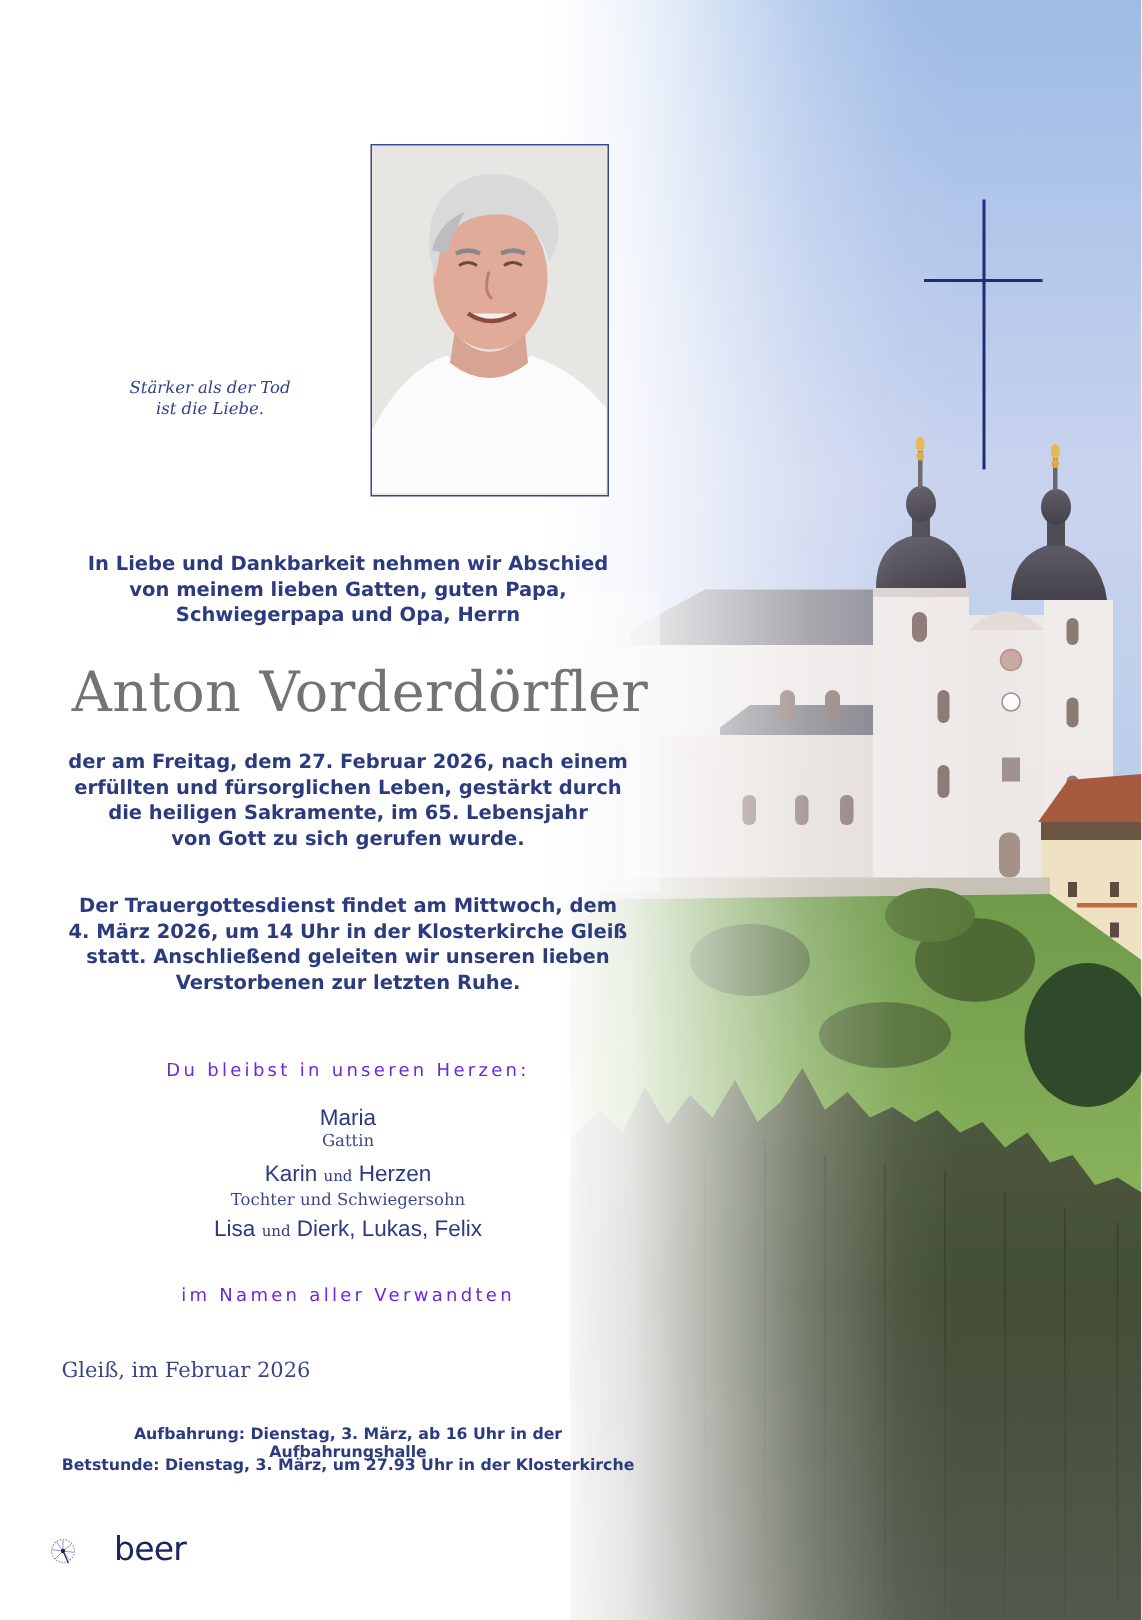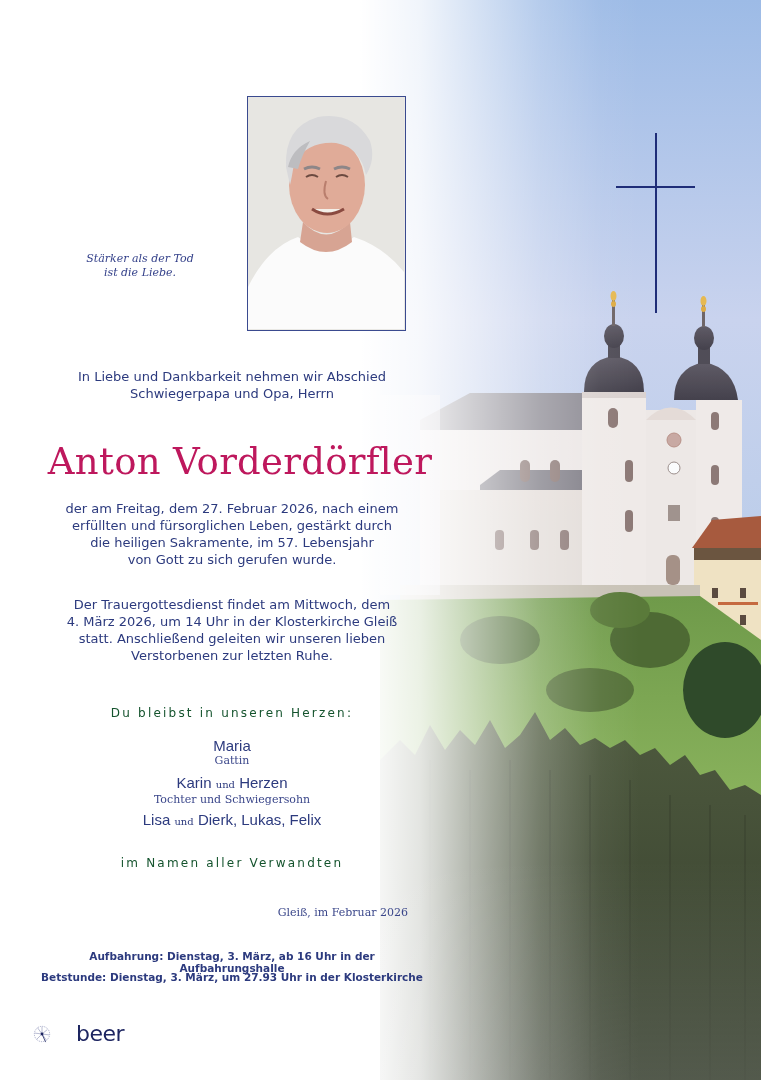--- a/index.html
+++ b/index.html
@@ -46,54 +46,54 @@
 
   .cross { position: absolute; left: 616px; top: 133px; width: 80px; height: 182px; }
   .cross .v { position: absolute; left: 39px; top: 0; width: 2px; height: 180px; background: #1f2d78; }
   .cross .h { position: absolute; left: 0; top: 53px; width: 79px; height: 2px; background: #1f2d78; }
 
   .block {
     position: absolute; left: 40px; width: 384px;
     text-align: center; font-family: "DejaVu Sans", sans-serif;
     font-size: 13px; line-height: 17px; color: #2c3a7e;
   }
-  .block p { margin: 0; }
+  .block p { margin: 0; font-weight: bold; }
 
   .intro { top: 368px; }
   .name {
     position: absolute; left: 40px; top: 438px; width: 400px;
     text-align: center; font-family: "DejaVu Serif", serif;
-    font-size: 37px; line-height: 48px; color: #be185d; letter-spacing: 0.3px;
+    font-size: 37px; line-height: 48px; color: #737373; letter-spacing: 0.3px;
   }
   .death { top: 500px; }
   .service { top: 596px; }
 
   .spaced {
     position: absolute; left: 40px; width: 384px; text-align: center;
     font-family: "DejaVu Sans", sans-serif; font-size: 12px;
-    letter-spacing: 2.2px; color: #14532d;
+    letter-spacing: 2.2px; color: #6d28d9;
   }
   .herzen { top: 706px; }
   .namen { top: 856px; }
 
   .family { position: absolute; left: 40px; width: 384px; text-align: center; }
   .family .fam-name {
     font-family: "Liberation Sans", sans-serif; font-size: 15px; line-height: 18px; color: #2c3a7e;
   }
   .family .und { font-family: "DejaVu Serif", serif; font-size: 10px; }
   .family .role {
     font-family: "DejaVu Serif", serif; font-size: 11px; line-height: 11px; color: #3a468a;
   }
   .fam1 { top: 737px; }
   .fam2 { top: 774px; }
   .fam3 { top: 811px; }
 
   .place {
-    position: absolute; left: 24px; top: 906px; width: 384px; text-align: right;
-    font-family: "DejaVu Serif", serif; font-size: 11px; color: #3a468a;
+    position: absolute; left: 41px; top: 906px; width: 384px; text-align: left;
+    font-family: "DejaVu Serif", serif; font-size: 14px; color: #3a468a;
   }
   .info {
     position: absolute; left: 40px; width: 384px; text-align: center;
     font-family: "DejaVu Sans", sans-serif; font-size: 10.5px; color: #2c3a7e; font-weight: bold;
   }
   .info1 { top: 950px; }
   .info2 { top: 971px; }
 
   .logo { position: absolute; left: 33px; top: 1019px; height: 30px; display: flex; align-items: center; gap: 23px; }
   .logo .mark { width: 18px; height: 18px; margin-right: 2px; }
@@ -254,29 +254,30 @@
       </svg>
     </div>
 
     <div class="cross">
       <div class="v"></div>
       <div class="h"></div>
     </div>
 
     <div class="block intro">
       <p>In Liebe und Dankbarkeit nehmen wir Abschied</p>
+      <p>von meinem lieben Gatten, guten Papa,</p>
       <p>Schwiegerpapa und Opa, Herrn</p>
     </div>
 
     <div class="name">Anton Vorderdörfler</div>
 
     <div class="block death">
       <p>der am Freitag, dem 27. Februar 2026, nach einem</p>
       <p>erfüllten und fürsorglichen Leben, gestärkt durch</p>
-      <p>die heiligen Sakramente, im 57. Lebensjahr</p>
+      <p>die heiligen Sakramente, im 65. Lebensjahr</p>
       <p>von Gott zu sich gerufen wurde.</p>
     </div>
 
     <div class="block service">
       <p>Der Trauergottesdienst findet am Mittwoch, dem</p>
       <p>4. März 2026, um 14 Uhr in der Klosterkirche Gleiß</p>
       <p>statt. Anschließend geleiten wir unseren lieben</p>
       <p>Verstorbenen zur letzten Ruhe.</p>
     </div>
 

